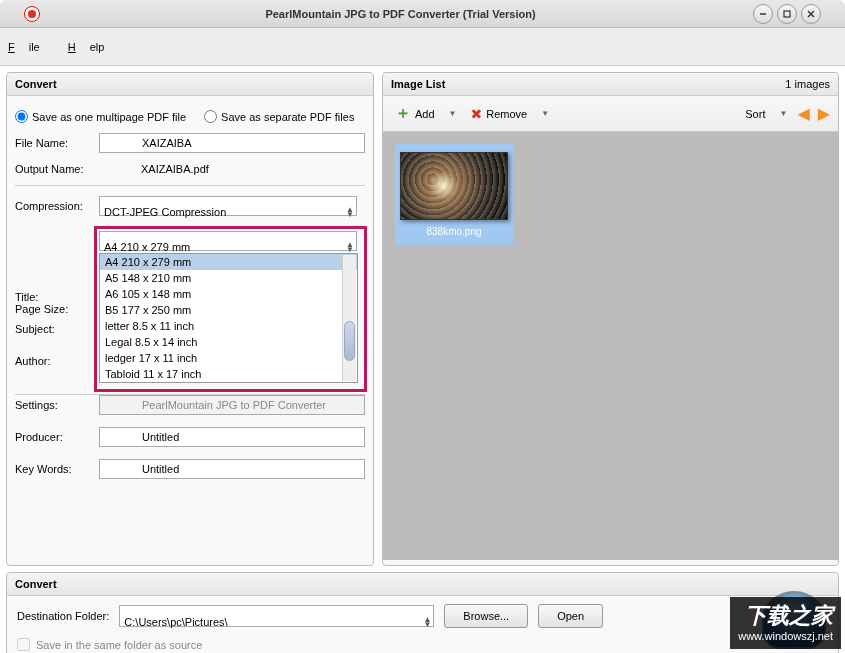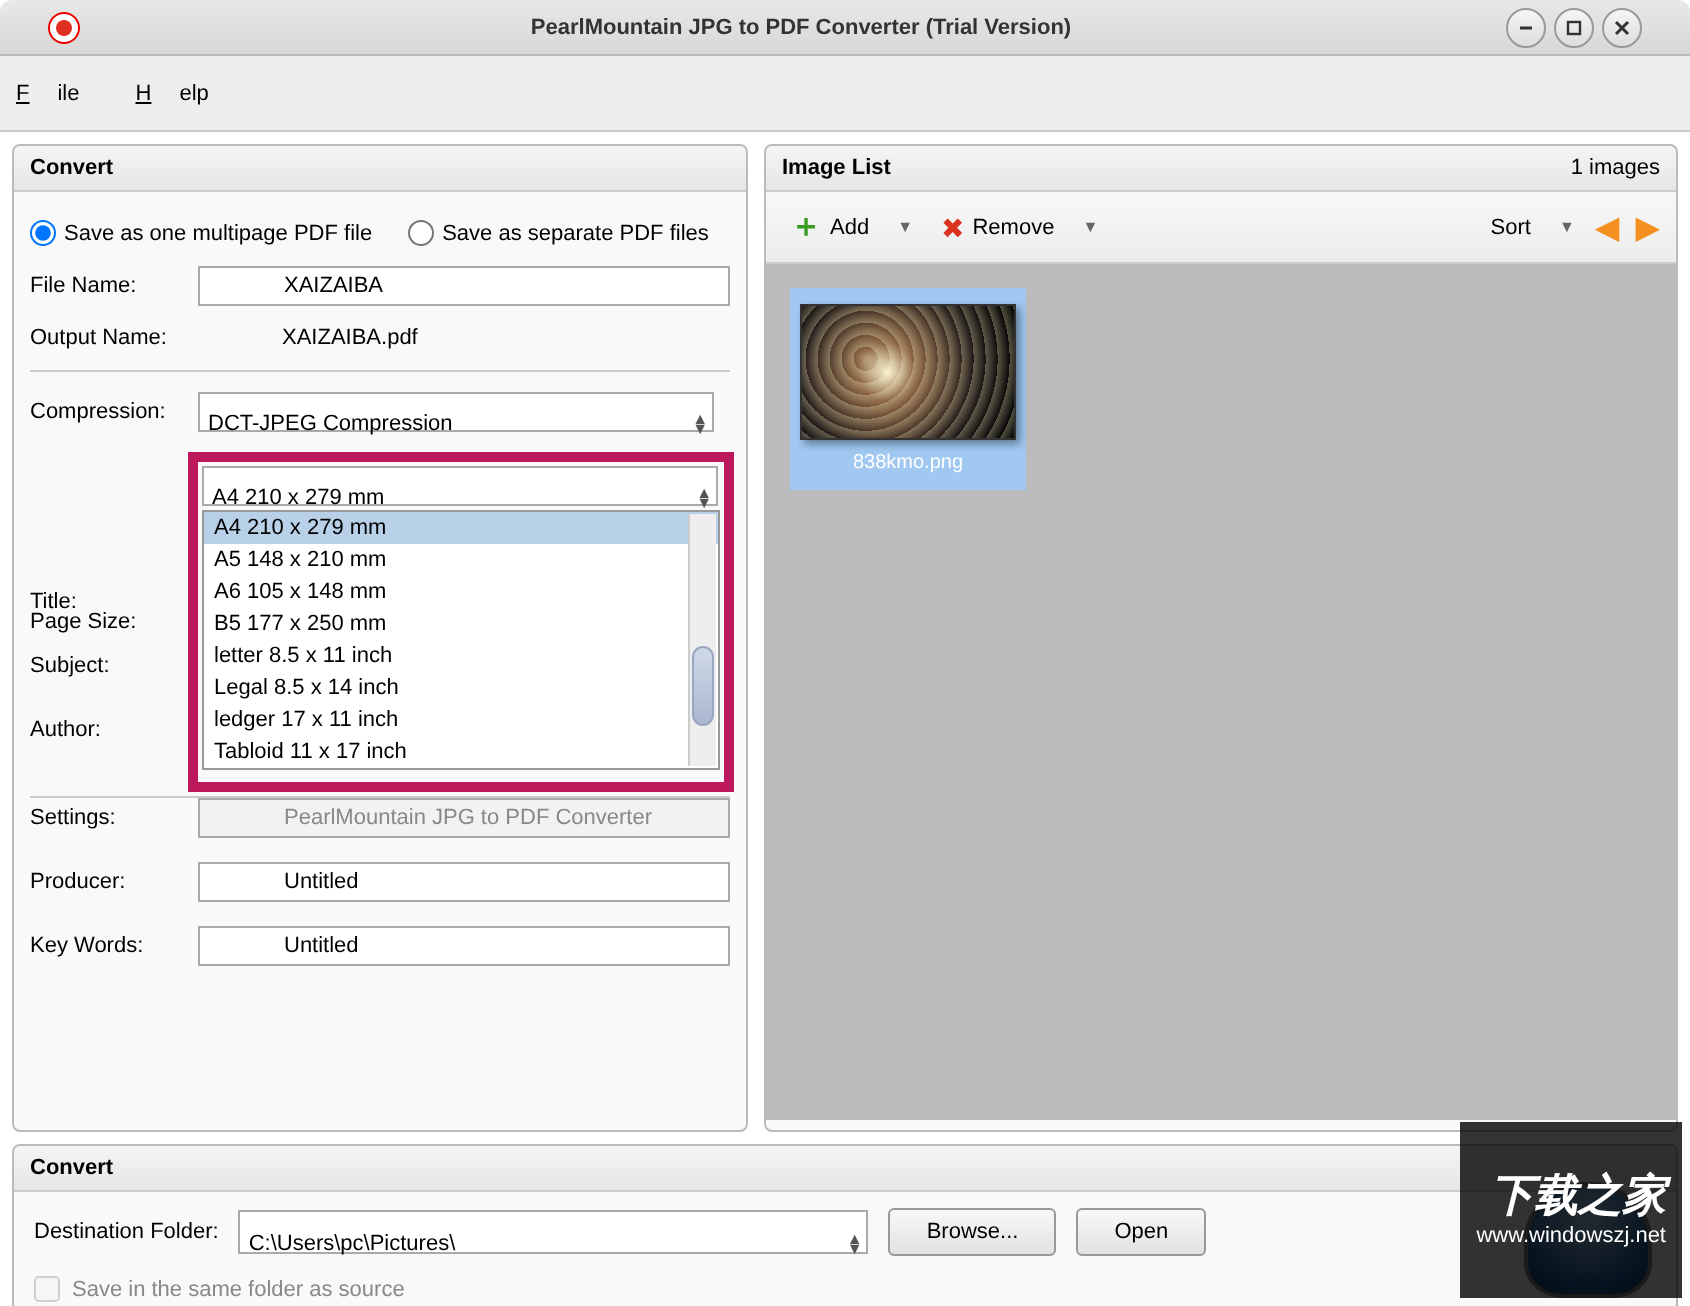--- a/index.html
+++ b/index.html
@@ -23,35 +23,35 @@
 .radio-row label { display: flex; align-items: center; gap: 4px; cursor: pointer; }
 .radio-row input { margin: 0; }
 .form-row { display: flex; align-items: center; margin-bottom: 10px; }
 .form-row .lbl { width: 84px; }
 .form-row .val { flex: 1; padding-left: 42px; }
 .text-input { width: 258px; height: 20px; border: 1px solid #aaa; padding: 1px 4px; background: #fff; }
 .text-input.ro { background: #f2f2f2; color: #888; }
 .select { width: 258px; height: 20px; border: 1px solid #aaa; background: #fff; display: flex; align-items: center; justify-content: space-between; padding: 12px 2px 0 4px; position: relative; }
 .select .chev { font-size: 8px; color: #555; display: flex; flex-direction: column; line-height: 5px; }
 .divider { border-top: 1px solid #ccc; margin: 6px 0 10px; }
-.dropdown-wrap { position: relative; border: 5px solid #be185d; padding: 2px; margin-left: -5px; margin-right: -2px; }
+.dropdown-wrap { position: relative; border: 3px solid #be185d; padding: 2px; margin-left: -5px; margin-right: -2px; }
 .dropdown-list { position: absolute; top: 24px; left: 2px; width: 259px; background: #fff; border: 1px solid #999; z-index: 10; }
 .dropdown-list .opt { padding: 2px 5px; cursor: pointer; }
 .dropdown-list .opt.sel { background: #b8d0e8; }
 .dropdown-list .scrollbar { position: absolute; right: 1px; top: 1px; bottom: 1px; width: 14px; background: #eee; border-left: 1px solid #ccc; }
 .dropdown-list .scrollbar .thumb { position: absolute; left: 1px; right: 1px; top: 66px; height: 40px; background: linear-gradient(#cfd8e8, #aab8d0); border-radius: 6px; border: 1px solid #99a8c0; }
 .convert-panel { margin: 0 6px 6px; height: 84px; position: relative; }
 .convert-body { padding: 8px 10px; }
 .convert-row1 { display: flex; align-items: center; gap: 10px; }
 .convert-row1 .select { width: 315px; height: 22px; }
 .btn { height: 24px; padding: 0 18px; background: linear-gradient(#f8f8f8, #e2e2e2); border: 1px solid #999; border-radius: 3px; cursor: pointer; }
 .convert-row2 { display: flex; align-items: center; gap: 6px; margin-top: 10px; color: #888; }
 .convert-row2 input { margin: 0; }
 .start-btn { position: absolute; right: 12px; top: 18px; width: 64px; height: 58px; border-radius: 50% 50% 30% 30%; background: radial-gradient(circle at 50% 30%, #a8d0f0, #2060a0 70%, #103860); border: 2px solid #888; display: flex; align-items: center; justify-content: center; color: #fff; font-weight: bold; font-size: 10px; overflow: hidden; }
-.watermark { position: absolute; right: 4px; bottom: 4px; background: rgba(0,0,0,0.8); color: #fff; padding: 24px 8px; font-size: 14px; line-height: 1.2; text-align: right; }
+.watermark { position: absolute; right: 4px; bottom: 4px; background: rgba(0,0,0,0.8); color: #fff; padding: 6px 8px; font-size: 14px; line-height: 1.2; text-align: right; }
 .watermark .big { font-size: 22px; font-weight: bold; font-style: italic; }
 .img-toolbar { display: flex; align-items: center; padding: 4px 6px; gap: 4px; background: linear-gradient(#f8f8f8, #ececec); border-bottom: 1px solid #ccc; }
 .tb-btn { display: flex; align-items: center; gap: 4px; padding: 3px 6px; border-radius: 3px; cursor: pointer; }
 .tb-chev { font-size: 8px; color: #666; padding: 0 4px; cursor: pointer; }
 .tb-spacer { flex: 1; }
 .nav-arrow { font-size: 16px; color: #f39020; cursor: pointer; padding: 0 2px; }
 .img-scroll { background: #bbb; height: 428px; padding: 12px; overflow: auto; }
 .thumb-item { width: 118px; background: #a0c8f0; padding: 4px; text-align: center; }
 .thumb-img { width: 108px; height: 68px; background: radial-gradient(circle at 40% 50%, #f8f0d0 0%, #886040 20%, #201818 60%, #000 100%); border: 1px solid #333; margin: 4px auto 6px; box-shadow: 2px 2px 4px rgba(0,0,0,0.4); position: relative; }
 .thumb-img::before { content: ""; position: absolute; inset: 0; background: repeating-radial-gradient(circle at 30% 40%, rgba(255,255,200,0.3) 0, transparent 6px); }

